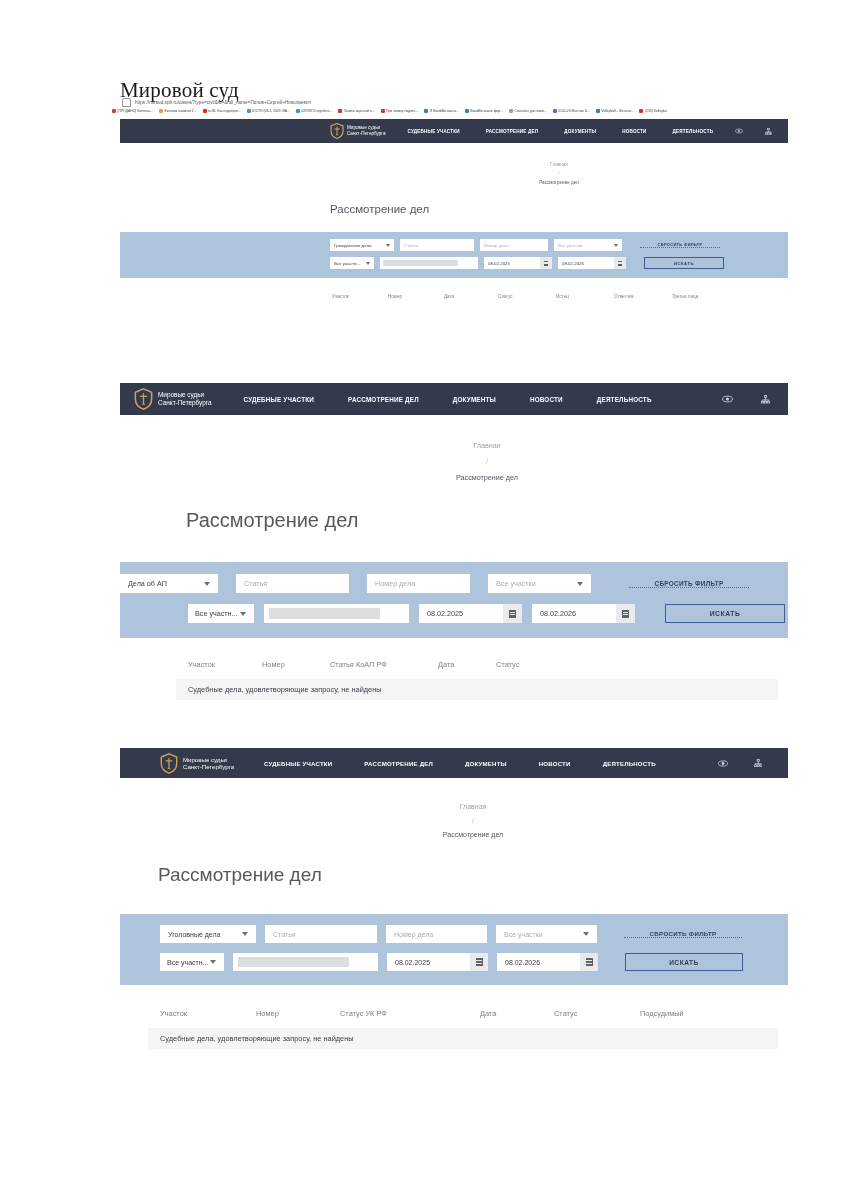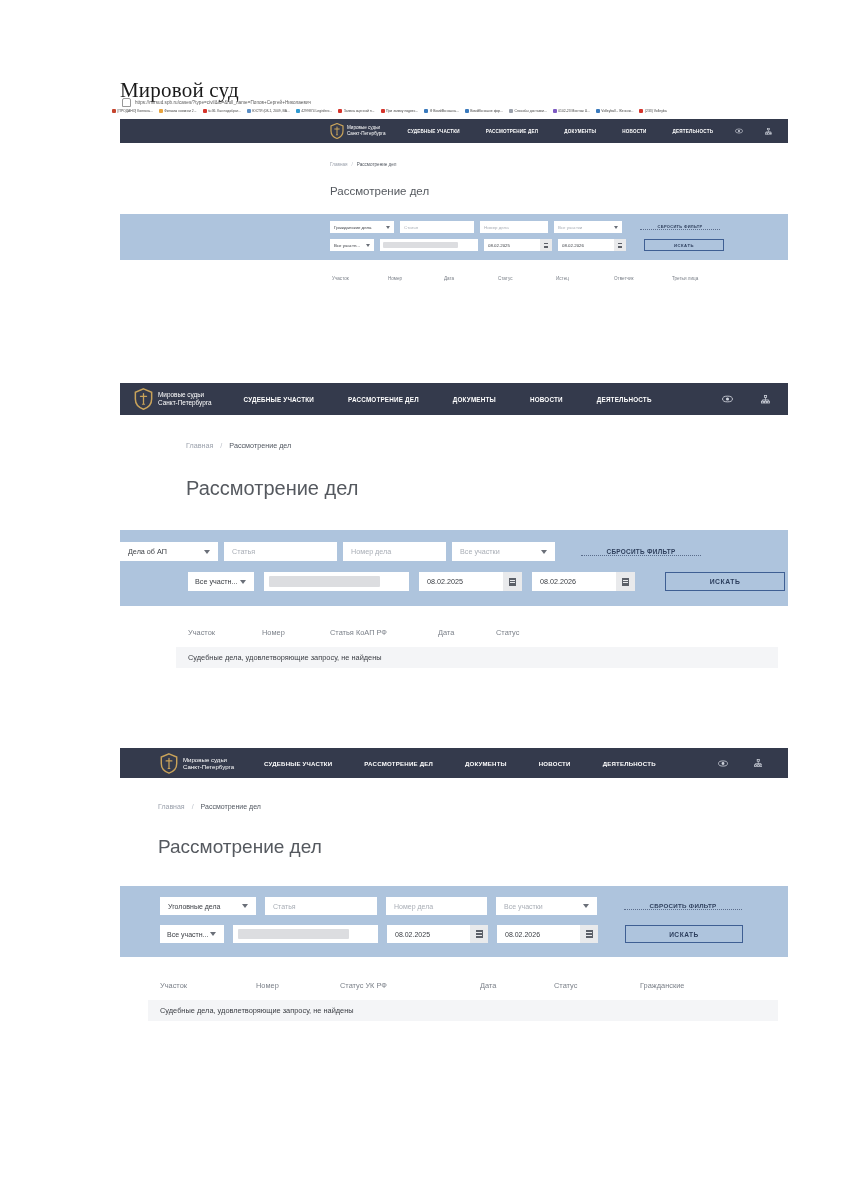--- a/index.html
+++ b/index.html
@@ -121,20 +121,21 @@
     justify-content: center;
     color: #cfd3dc;
   }
 
   
   .crumbs {
     display: flex;
     align-items: center;
     color: #9aa0ab;
     white-space: nowrap;
+    flex-direction: column;
   }
   .crumbs .sep { color: #b9bec7; }
   .crumbs .crumb-cur { color: #515760; }
   .page-title {
     color: #55595f;
     font-weight: normal;
     white-space: nowrap;
   }
 
   
@@ -439,21 +440,21 @@
 
   <div class="crumbs" style="margin:26px 0 0 66px; font-size:7.2px; gap:7px;">
     <span>Главная</span>
     <span class="sep">/</span>
     <span class="crumb-cur">Рассмотрение дел</span>
   </div>
 
   <div class="page-title" style="margin:27px 0 0 66px; font-size:20px;">Рассмотрение дел</div>
 
   <div class="filterwrap" style="margin-top:30px; padding:12px 0 15px 0;">
-    <div class="filterrow" style="gap:6px;">
+    <div class="filterrow" style="gap:18px;">
       <div class="fld" style="width:98px; height:19px; padding:0 8px; font-size:7.2px;">
         <span>Дела об АП</span>
         <span class="caret"></span>
       </div>
       <div class="fld ph" style="width:113px; height:19px; padding:0 8px; font-size:7.2px;">
         <span>Статья</span>
       </div>
       <div class="fld ph" style="width:103px; height:19px; padding:0 8px; font-size:7.2px;">
         <span>Номер дела</span>
       </div>
@@ -587,17 +588,17 @@
       <div class="search-btn" style="width:118px; height:18px; margin-left:18px; font-size:6.6px;">ИСКАТЬ</div>
     </div>
   </div>
 
   <div class="thead" style="padding:0 10px 0 40px; margin-top:24px; font-size:7.4px;">
     <div class="th" style="width:96px;">Участок</div>
     <div class="th" style="width:84px;">Номер</div>
     <div class="th" style="width:140px;">Статус УК РФ</div>
     <div class="th" style="width:74px;">Дата</div>
     <div class="th" style="width:86px;">Статус</div>
-    <div class="th" style="width:110px;">Гражданские</div>
+    <div class="th" style="width:110px;">Подсудимый</div>
   </div>
 
   <div class="empty-row" style="margin:10px 10px 0 28px; height:21px; padding-left:12px; font-size:7.4px;">Судебные дела, удовлетворяющие запросу, не найдены</div>
 </div>
 
 </body></html>

